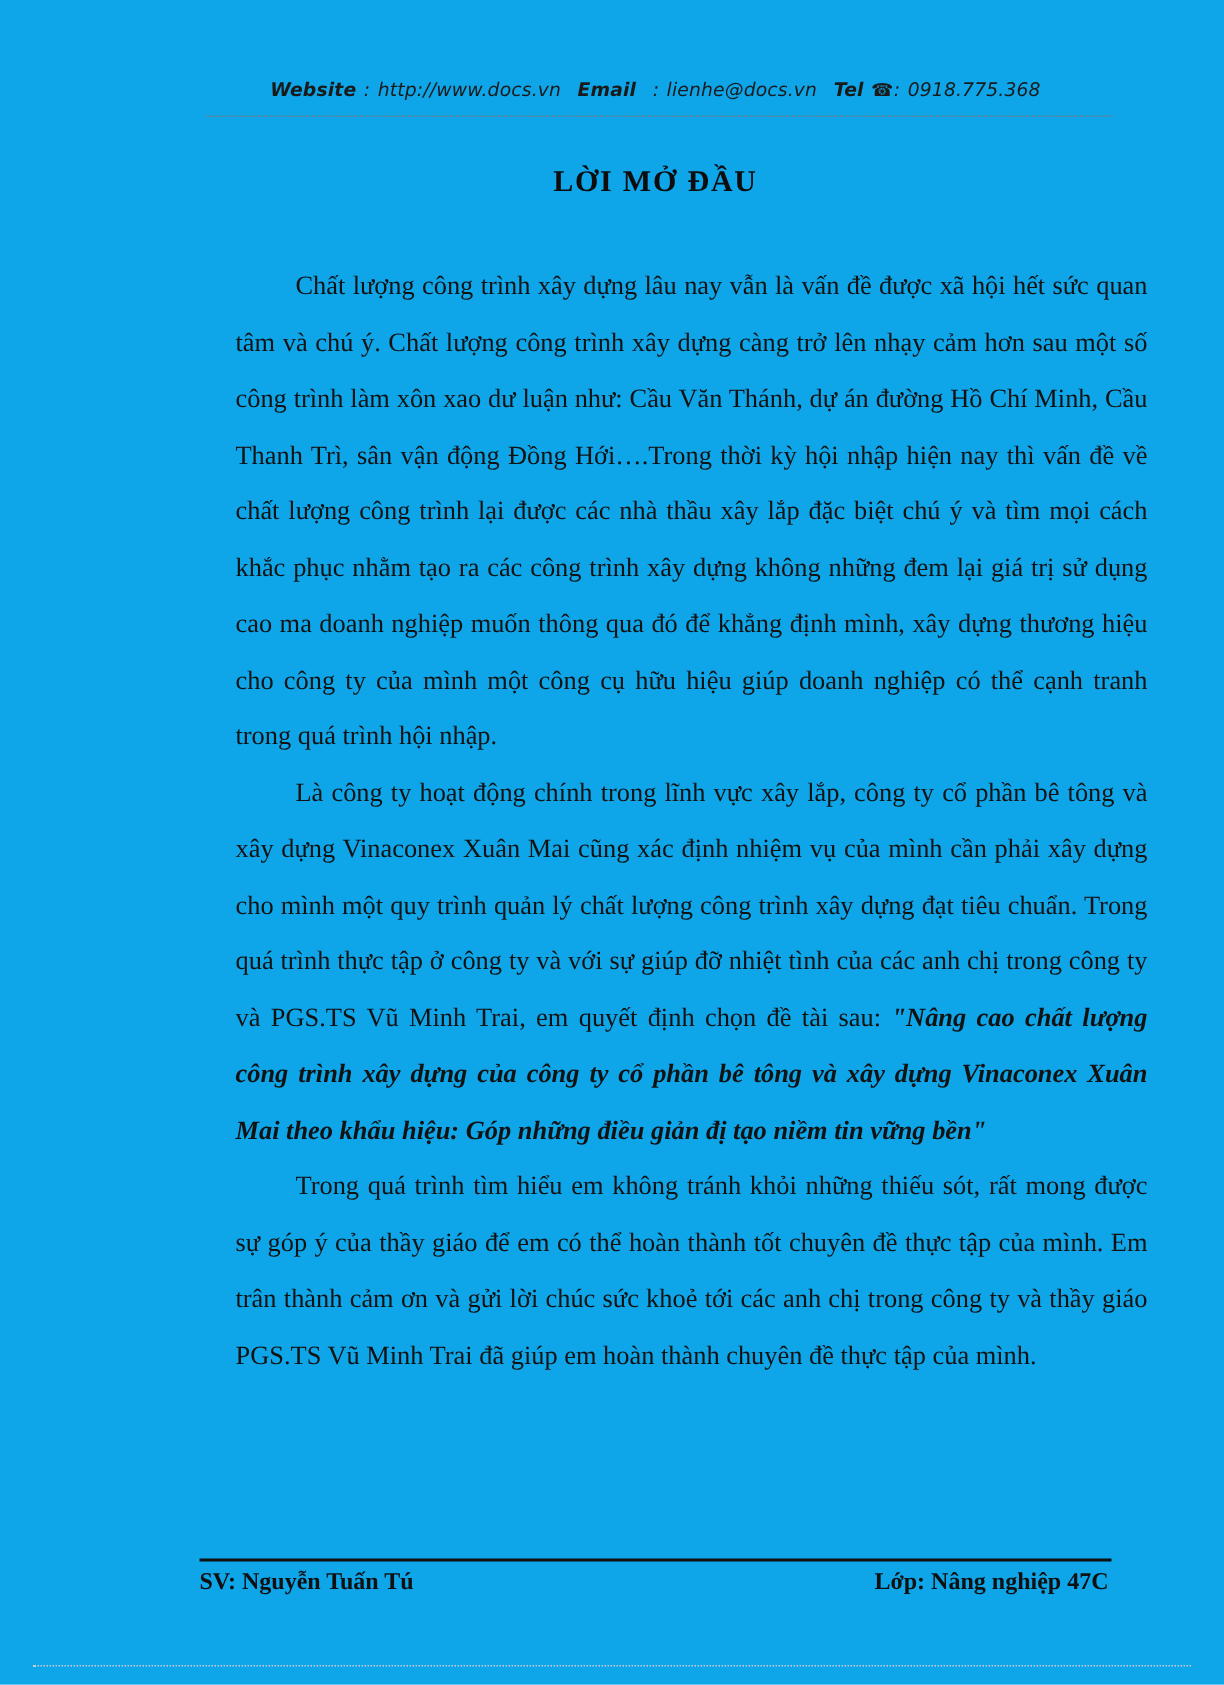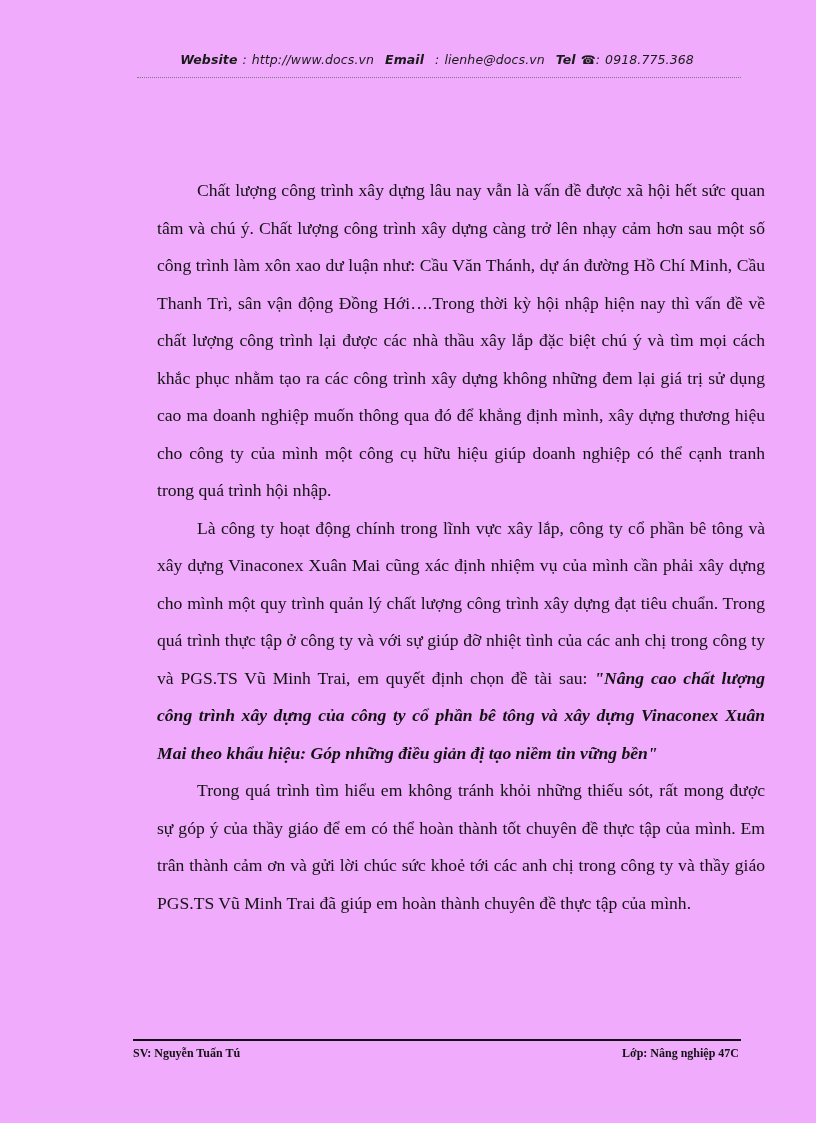--- a/index.html
+++ b/index.html
@@ -14,21 +14,21 @@
     font-family: "Liberation Serif", "DejaVu Serif", serif;
     color: #111111;
     overflow: hidden;
   }
 
   .page {
     position: absolute;
     left: 0; top: 0;
     width: 816px;
     height: 1123px;
-    background: #f0abfc;
+    background: #0ea5e9;
   }
 
   
   .header {
     position: absolute;
     left: 133px;
     top: 52px;
     width: 608px;
   }
   .header-line-text {
@@ -115,21 +115,21 @@
     border-top: 2px solid #111111;
   }
   .footer {
     position: absolute;
     left: 133px;
     top: 1046px;
     width: 608px;
     display: flex;
     justify-content: space-between;
     align-items: baseline;
-    font-size: 12px;
+    font-size: 16px;
     font-weight: bold;
     color: #101010;
   }
   .footer-right {
     padding-right: 2px;
   }
 
   
   .scan-edge {
     position: absolute;
@@ -145,20 +145,21 @@
 
 <div class="page">
 
   <div class="header">
     <div class="header-line-text">
       <span class="b">Website</span><span class="sep"></span><span>:</span><span class="sep"></span><span>http://www.docs.vn</span><span class="gap"></span><span class="b">Email</span><span class="gap"></span><span>:</span><span class="sep"></span><span>lienhe@docs.vn</span><span class="gap"></span><span class="b">Tel</span><span class="sep"></span><span class="phone-glyph">☎</span><span>:</span><span class="sep"></span><span>0918.775.368</span>
     </div>
   </div>
   <div class="header-rule"></div>
 
+  <div class="doc-title">LỜI MỞ ĐẦU</div>
 
   <div class="body-text">
     <p>Chất lượng công trình xây dựng lâu nay vẫn là vấn đề được xã hội hết sức quan tâm và chú ý. Chất lượng công trình xây dựng càng trở lên nhạy cảm hơn sau một số công trình làm xôn xao dư luận như: Cầu Văn Thánh, dự án đường Hồ Chí Minh, Cầu Thanh Trì, sân vận động Đồng Hới….Trong thời kỳ hội nhập hiện nay thì vấn đề về chất lượng công trình lại được các nhà thầu xây lắp đặc biệt chú ý và tìm mọi cách khắc phục nhằm tạo ra các công trình xây dựng không những đem lại giá trị sử dụng cao ma doanh nghiệp muốn thông qua đó để khẳng định mình,  xây dựng thương hiệu cho công ty của mình một công cụ hữu hiệu giúp doanh nghiệp có thể cạnh tranh trong quá trình hội nhập.</p>
     <p class="cont"><span>Là công ty hoạt động chính trong lĩnh vực xây lắp, công ty cổ phần bê tông và xây dựng Vinaconex Xuân Mai cũng xác định nhiệm vụ của mình cần phải xây dựng cho mình một  quy trình quản lý chất lượng công trình xây dựng đạt tiêu chuẩn. Trong quá trình thực tập ở công ty và với sự giúp đỡ nhiệt tình của các anh chị trong công ty và PGS.TS Vũ Minh Trai, em quyết định chọn đề tài sau: </span><span class="emph">"Nâng cao chất lượng công trình xây dựng của công ty cổ phần bê tông và xây dựng Vinaconex Xuân Mai theo khẩu hiệu: Góp những điều giản đị tạo niềm tin vững bền"</span></p>
     <p>Trong quá trình tìm hiểu em không tránh khỏi những thiếu sót, rất mong được sự góp ý của thầy giáo để em có thể hoàn thành tốt chuyên đề thực tập của mình. Em trân thành cảm ơn và gửi lời chúc sức khoẻ tới các anh chị trong công ty và thầy giáo PGS.TS Vũ Minh Trai đã giúp em hoàn thành chuyên đề thực tập của mình.</p>
   </div>
 
   <div class="footer-rule"></div>
   <div class="footer">
     <div>SV: Nguyễn Tuấn Tú</div>

